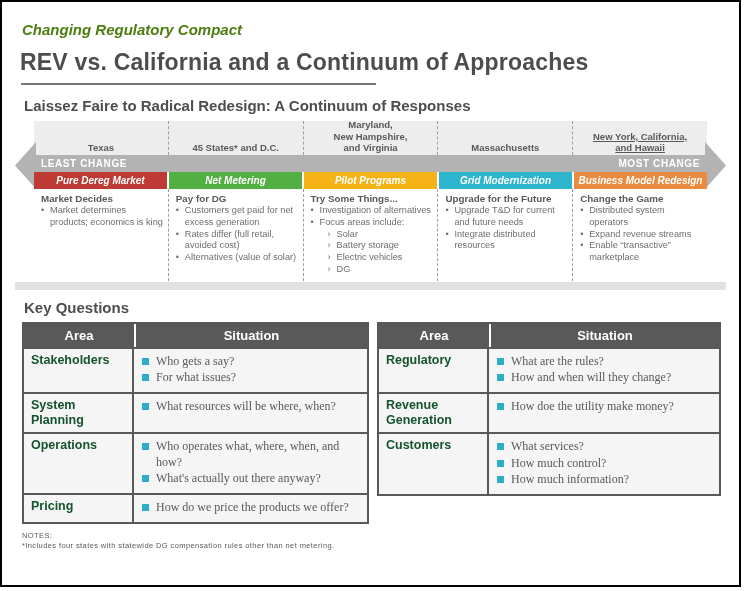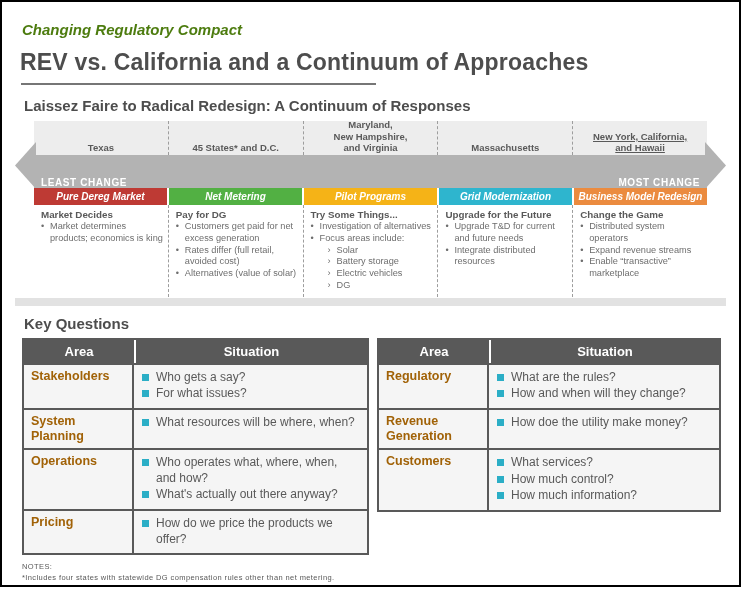--- a/index.html
+++ b/index.html
@@ -45,23 +45,23 @@
   .region-cell {
     flex: 1; display: flex; align-items: flex-end; justify-content: center;
     text-align: center; white-space: pre-line;
     font-size: 9.5px; font-weight: bold; color: #595959; line-height: 1.18;
     padding-bottom: 2px;
     border-right: 1px dashed #9d9d9d;
   }
   .region-cell:last-child { border-right: none; text-decoration: underline; }
 
   .arrow-band {
-    position: relative; margin: 0 19px; height: 33px;
+    position: relative; margin: 0 19px; height: 17px;
     background: #b3b3b3;
-    display: flex; justify-content: space-between; align-items: flex-end;
+    display: flex; justify-content: space-between; align-items: center;
     padding: 0 7px;
   }
   .change-label {
     color: #fff; font-weight: bold; font-size: 10px; letter-spacing: .6px;
   }
   .arrow-head {
     position: absolute; width: 21px; height: 47px; background: #b3b3b3;
     top: 21px; z-index: 0;
   }
   .arrow-head.left  { left: 0;  clip-path: polygon(100% 0, 0 50%, 100% 100%); }
@@ -93,24 +93,24 @@
     display: flex; background: #595959; color: #fff;
     font-weight: bold; font-size: 13px; height: 23px; align-items: center;
   }
   .area-col { width: 110px; flex: none; }
   .sit-col { flex: 1; }
   .t-h { text-align: center; }
   .t-h.sit-col { border-left: 2px solid #fff; align-self: stretch; display:flex; align-items:center; justify-content:center; }
   .t-row { display: flex; border-top: 2px solid #595959; }
   .t-area {
     padding: 4px 4px 4px 7px; font-size: 12.5px; font-weight: bold;
-    color: #a16207; line-height: 1.22;
+    color: #14532d; line-height: 1.22;
     border-right: 2px solid #595959;
   }
-  .t-sit { padding: 4px 11px 6px 8px; }
+  .t-sit { padding: 4px 11px 6px 8px; font-family: Liberation Serif, serif; }
   .q-item { display: flex; font-size: 12px; color: #595959; line-height: 1.3; margin-top: 1px; }
   .q-marker { width: 7px; height: 7px; flex: none; margin: 4px 7px 0 0; }
 
   
   .notes { margin: 7px 0 0 20px; font-size: 7.5px; color: #595959; line-height: 1.4; letter-spacing: .4px; }
 </style>
 </head>
 <body>
 
 <div class="slide">

